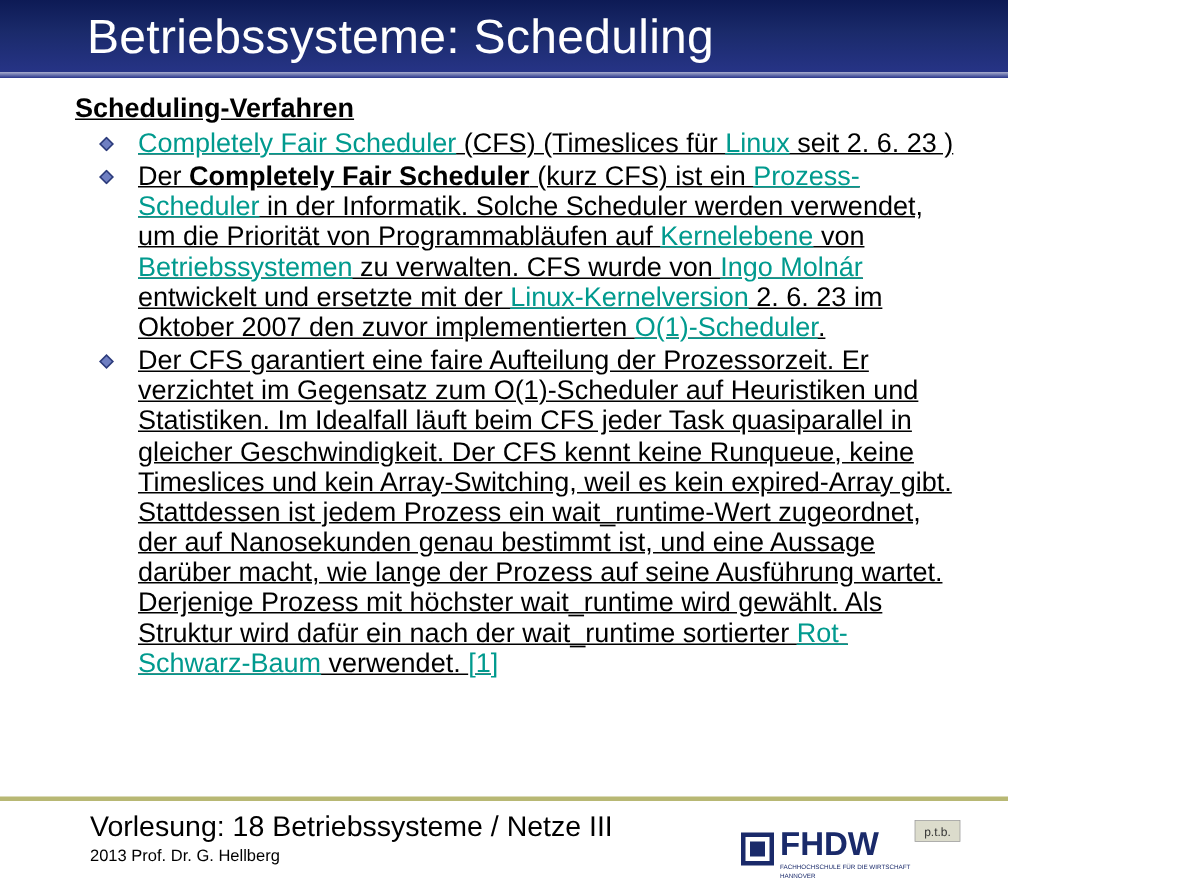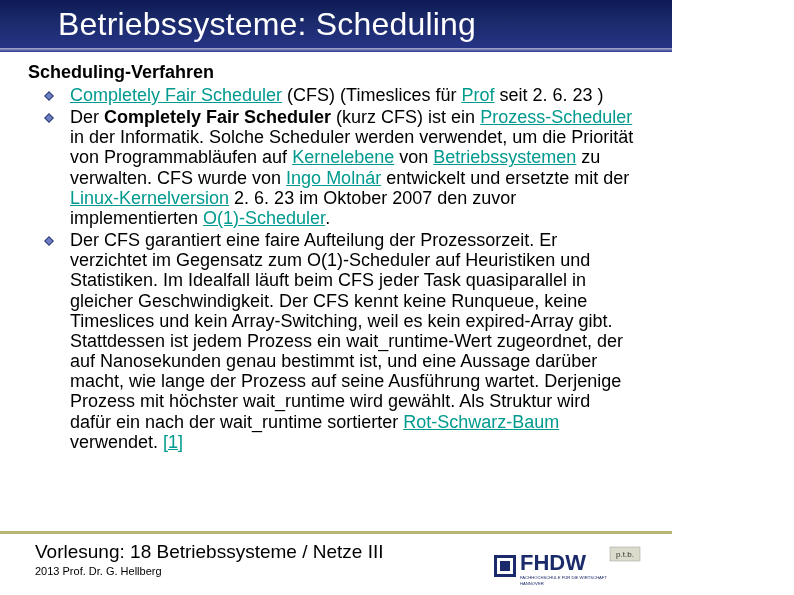--- a/index.html
+++ b/index.html
@@ -19,22 +19,23 @@
     letter-spacing: 0.2px;
   }
   .title-bar::after {
     content: "";
     position: absolute;
     left: 0; bottom: 0;
     width: 100%; height: 4px;
     background: linear-gradient(to bottom, rgba(255,255,255,0.6), rgba(255,255,255,0));
   }
   .content {
-    padding: 10px 36px 0 28px;
+    padding: 10px 36px 0 50px;
     color: #000;
+    text-decoration: underline;
   }
   .section-head {
     font-size: 18px;
     font-weight: 700;
     margin-bottom: 2px;
   }
   .bulleted { list-style: none; }
   .bulleted li {
     position: relative;
     padding-left: 42px;
@@ -62,21 +63,21 @@
     height: 64px;
   }
   .footer-line {
     position: absolute;
     top: 0; left: 0; right: 0;
     height: 3px;
     background: #b8b874;
   }
   .footer-text {
     position: absolute;
-    left: 35px;
+    left: 60px;
     top: 10px;
   }
   .lecture {
     font-size: 19px;
     color: #000;
   }
   .lecture .label { font-weight: 400; }
   .copy {
     font-size: 11px;
     color: #000;
@@ -104,21 +105,21 @@
 
     <ul class="bulleted">
 
       <li>
         <span class="bullet-icon">
           <svg viewBox="0 0 10 10">
               <polygon points="5,0 10,5 5,10 0,5" fill="#2b3a7a"></polygon>
               <polygon points="5,1.5 8.5,5 5,8.5 1.5,5" fill="#6f7fc2"></polygon>
             </svg>
         </span>
-        <span></span><a class="link">Completely Fair Scheduler</a><span> (CFS) (Timeslices für </span><a class="link">Prof</a><span> seit 2. 6. 23 )</span>
+        <span></span><a class="link">Completely Fair Scheduler</a><span> (CFS) (Timeslices für </span><a class="link">Linux</a><span> seit 2. 6. 23 )</span>
       </li>
 
       <li>
         <span class="bullet-icon">
           <svg viewBox="0 0 10 10">
               <polygon points="5,0 10,5 5,10 0,5" fill="#2b3a7a"></polygon>
               <polygon points="5,1.5 8.5,5 5,8.5 1.5,5" fill="#6f7fc2"></polygon>
             </svg>
         </span>
         <span>Der </span><b>Completely Fair Scheduler</b><span> (kurz CFS) ist ein </span><a class="link">Prozess-Scheduler</a><span> in der Informatik. Solche Scheduler werden verwendet, um die Priorität von Programmabläufen auf </span><a class="link">Kernelebene</a><span> von </span><a class="link">Betriebssystemen</a><span> zu verwalten. CFS wurde von </span><a class="link">Ingo Molnár</a><span> entwickelt und ersetzte mit der </span><a class="link">Linux-Kernelversion</a><span> 2. 6. 23 im Oktober 2007 den zuvor implementierten </span><a class="link">O(1)-Scheduler</a><span>.</span>

